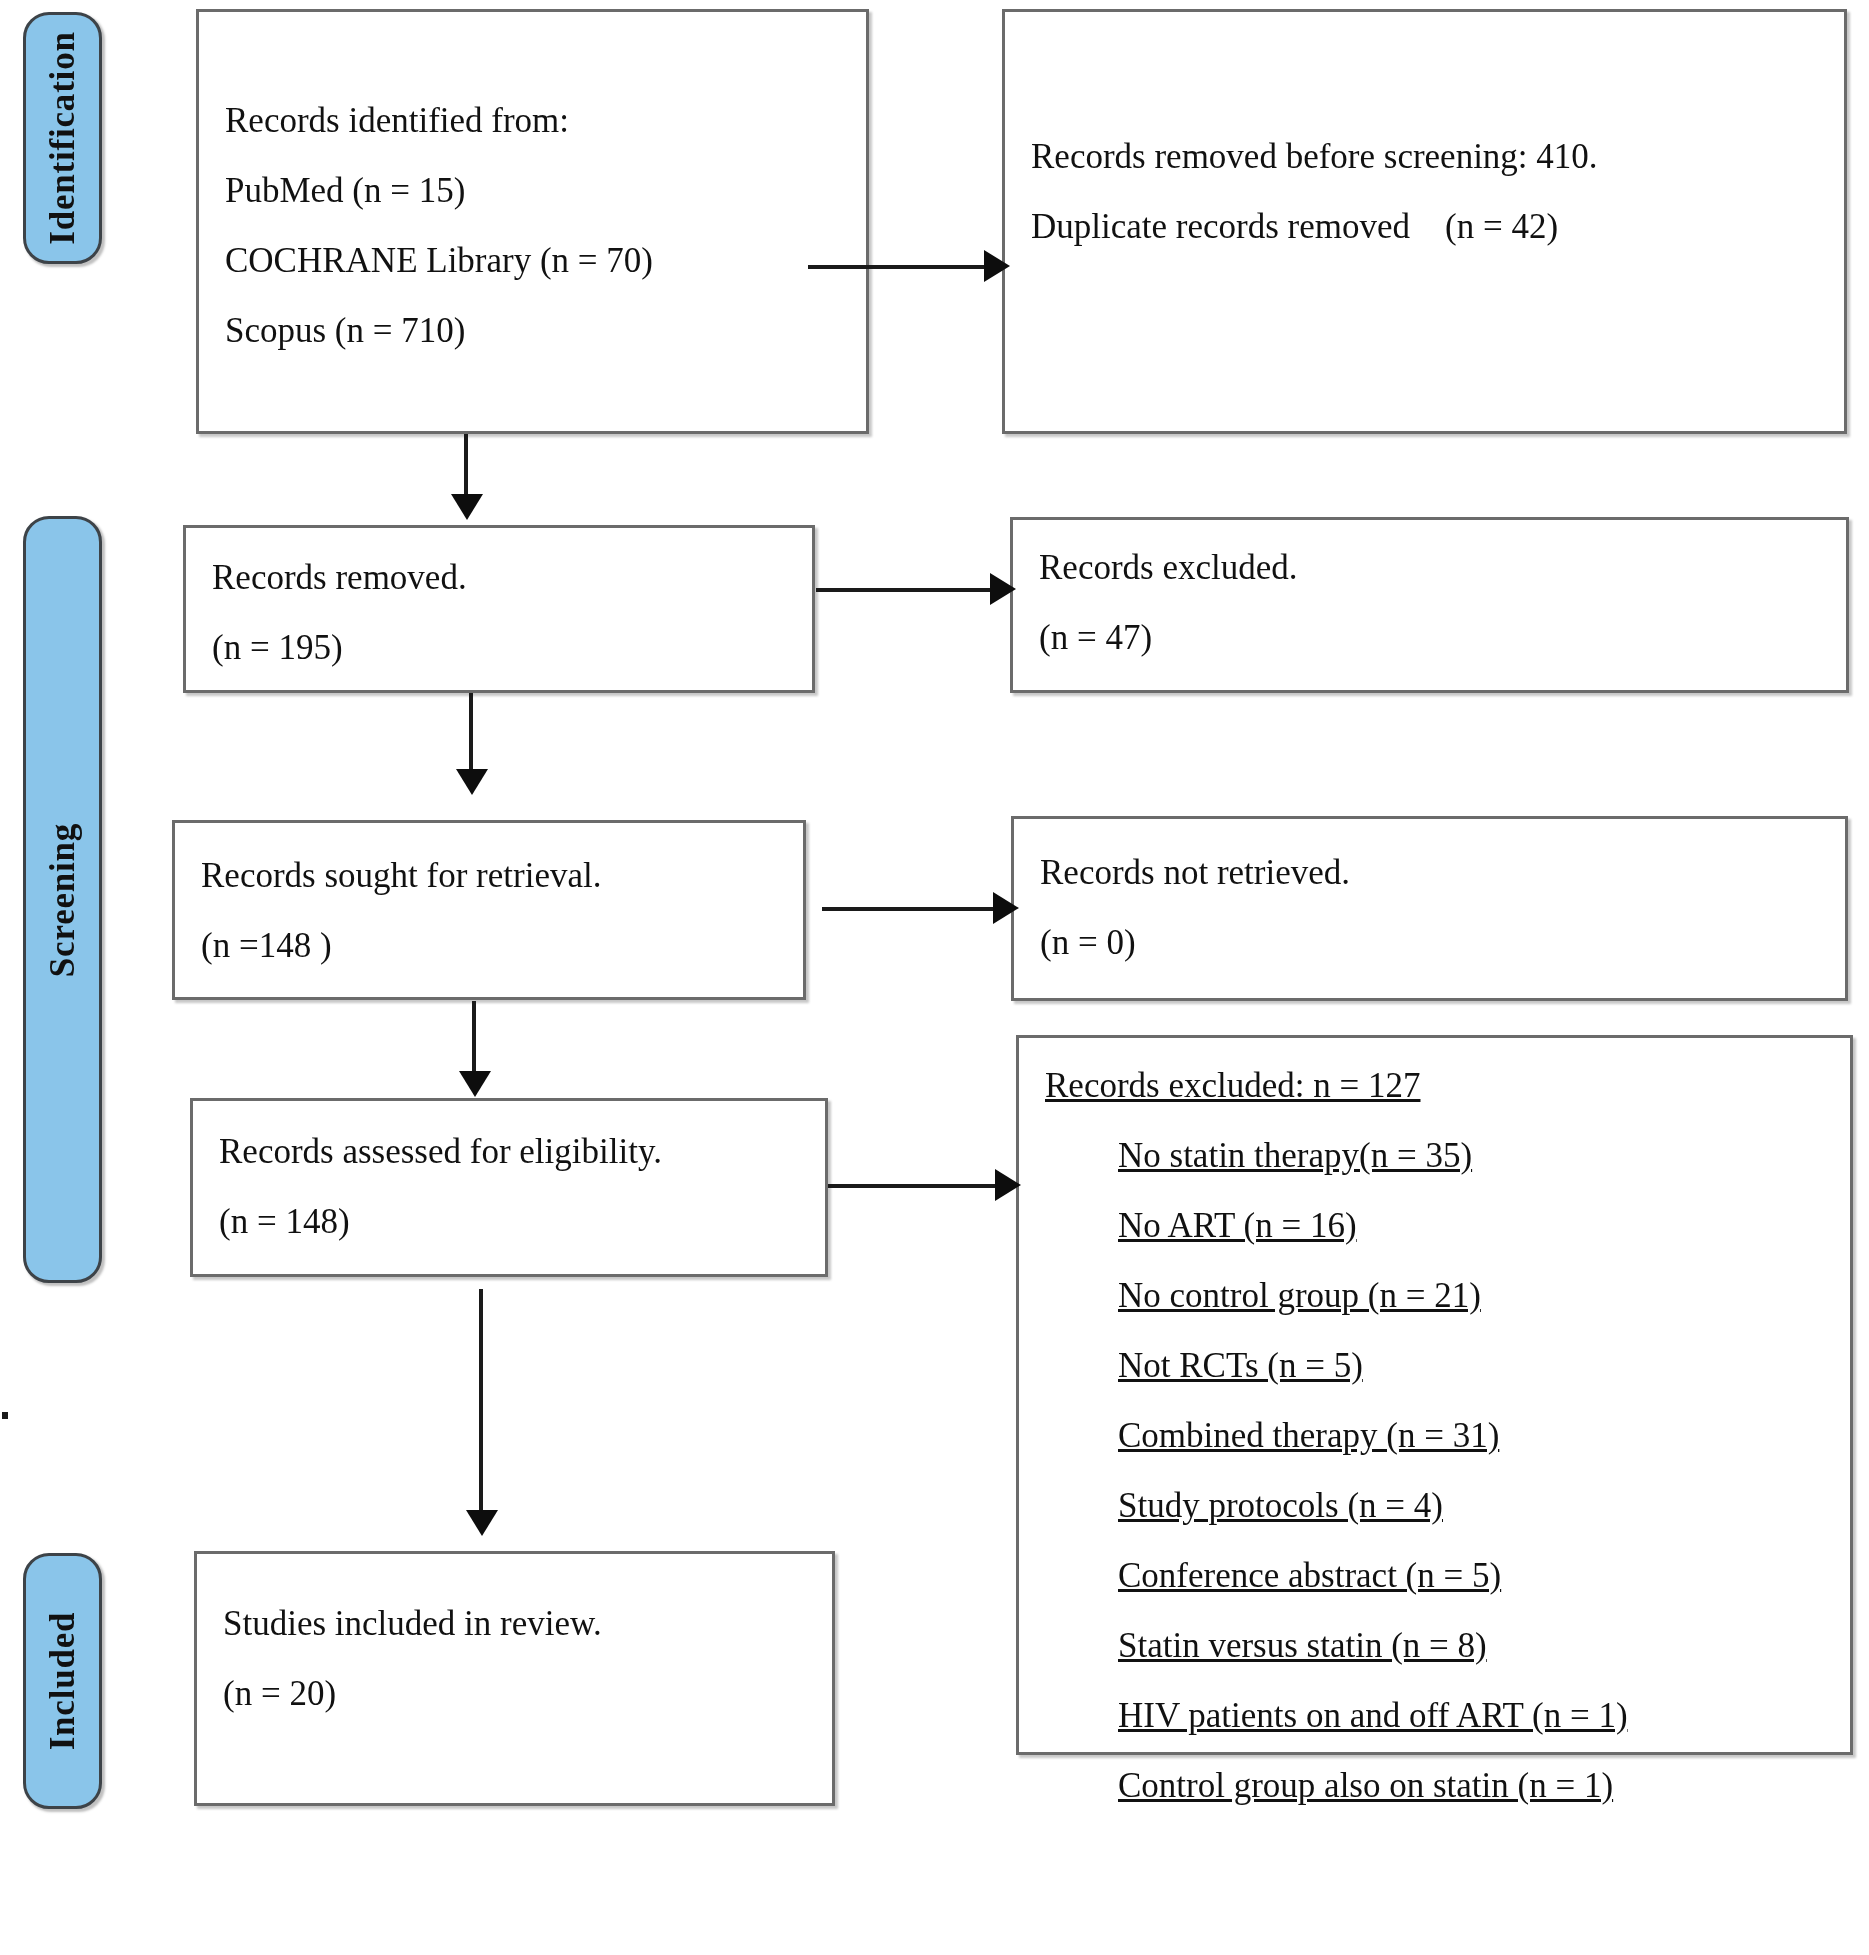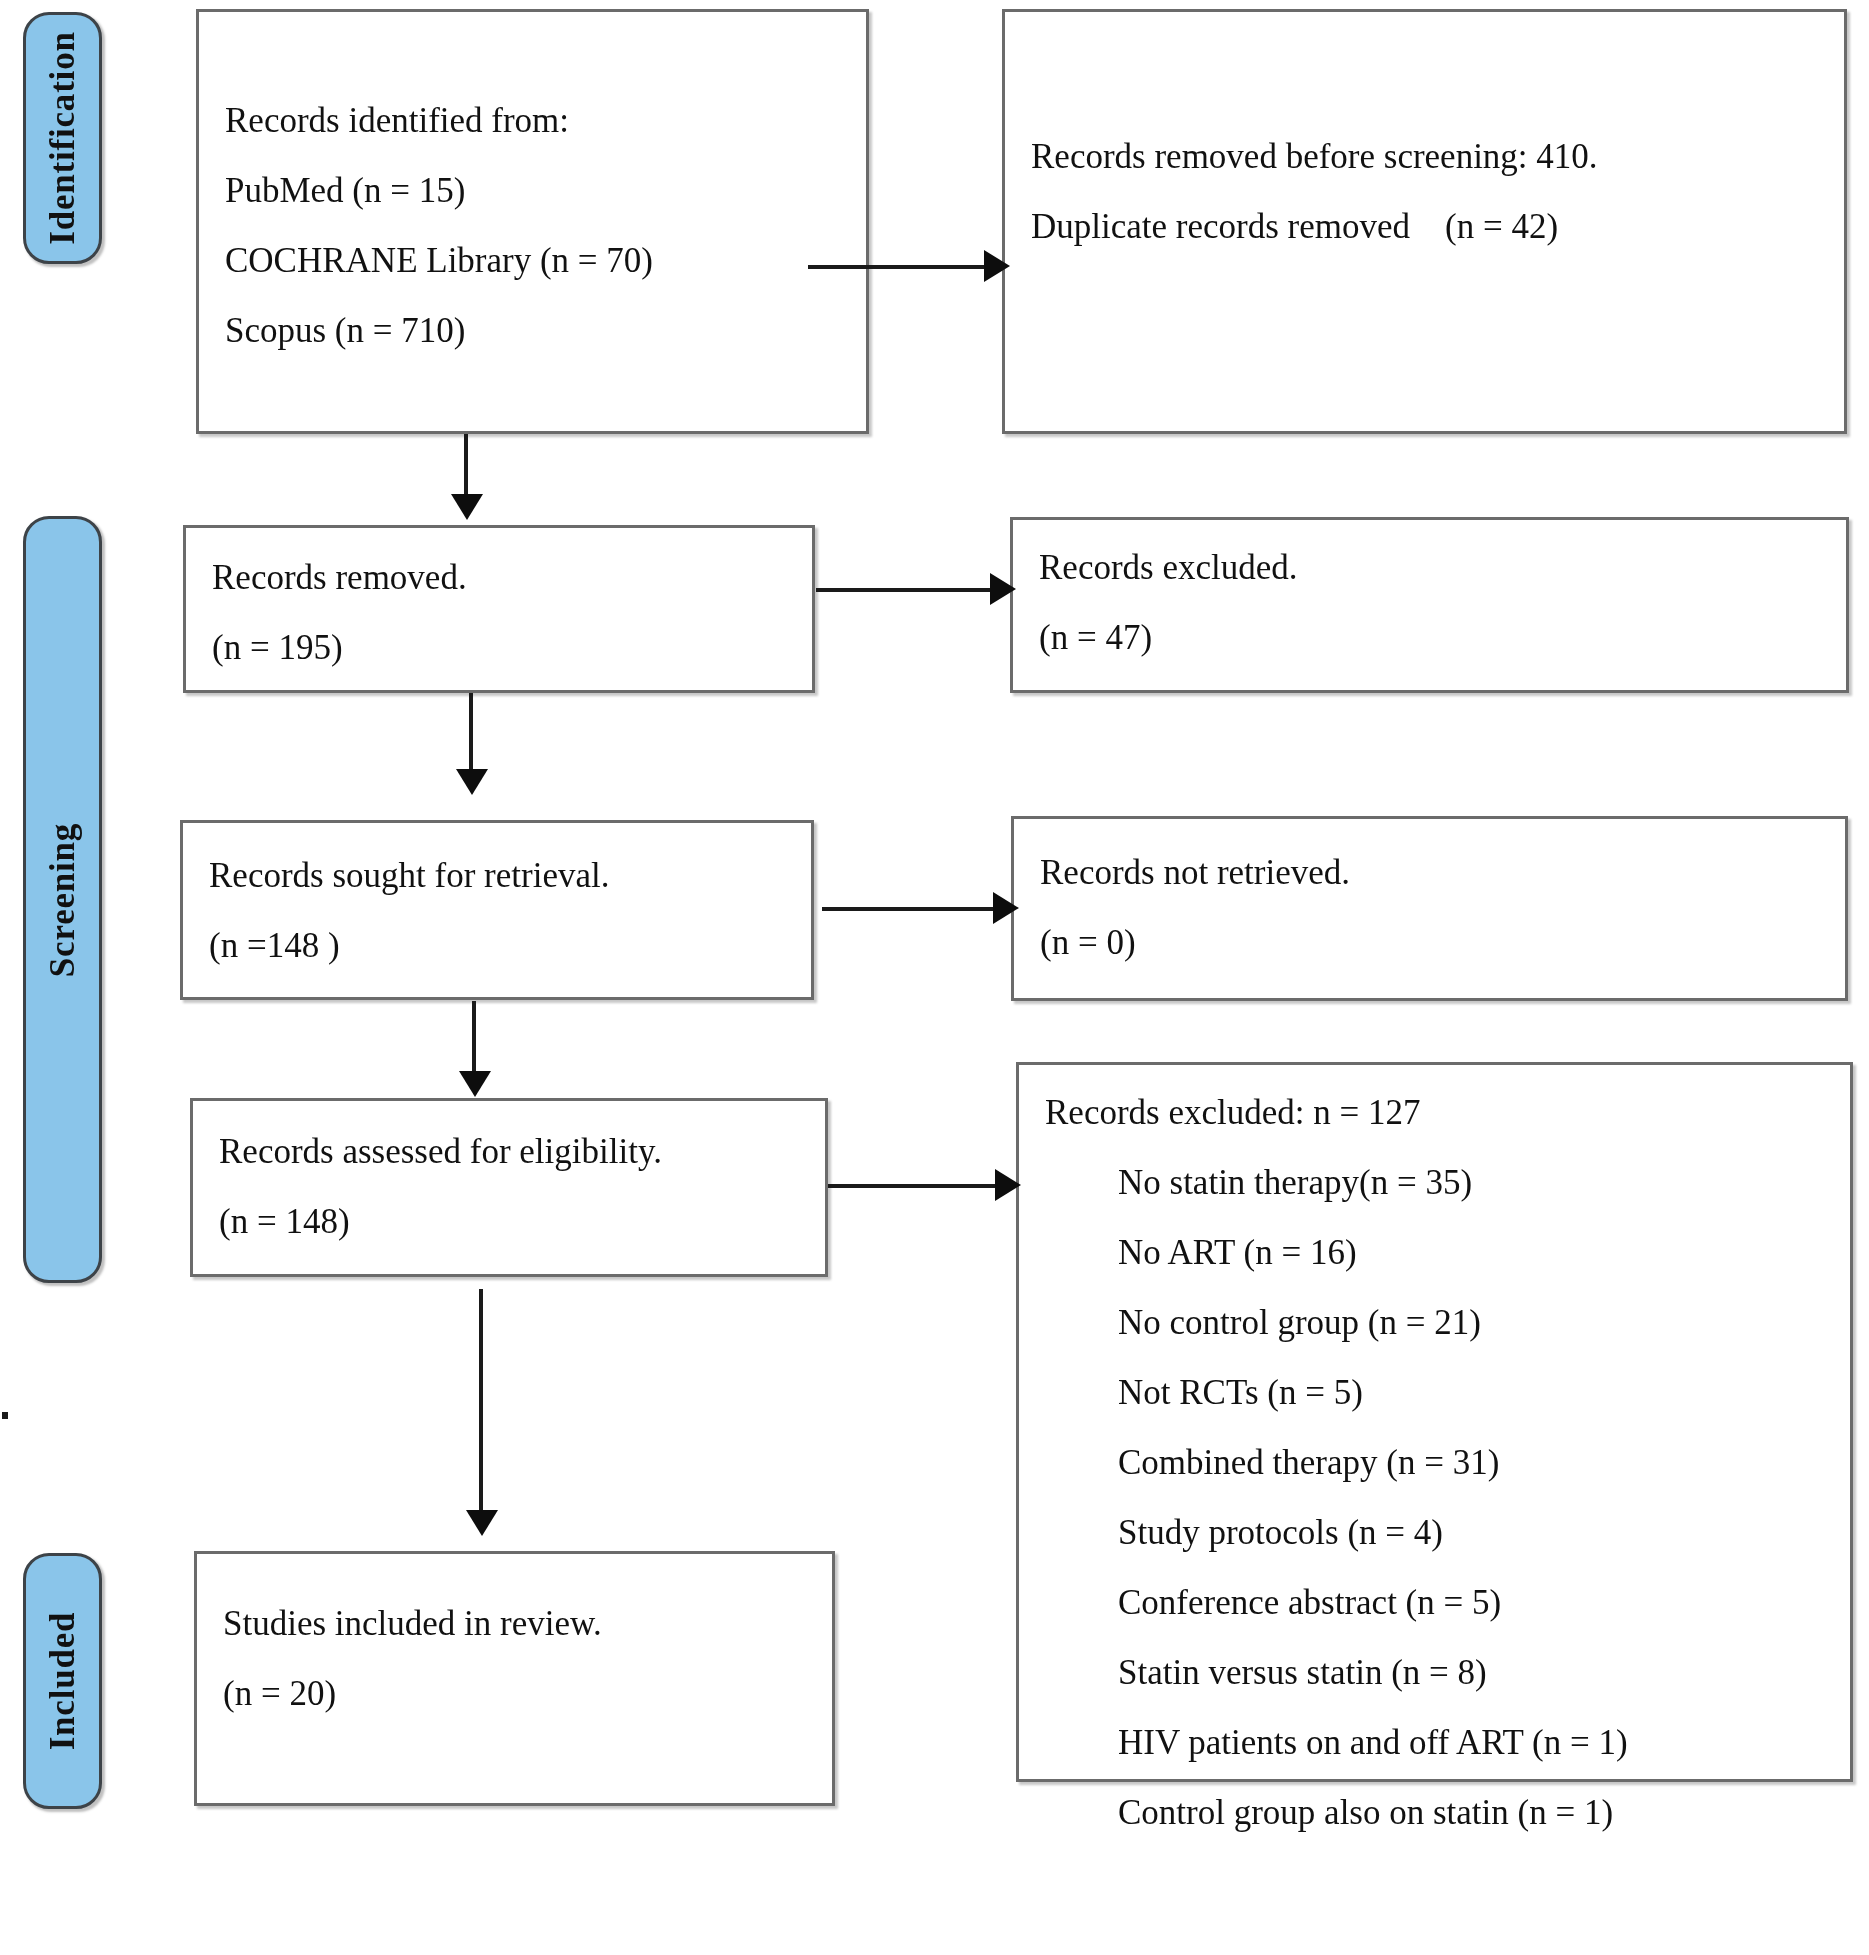--- a/index.html
+++ b/index.html
@@ -123,42 +123,42 @@
     </div>
   </div>
 
   <div class="box" style="left:1010px; top:517px; width:839px; height:176px;">
     <div class="box-inner" style="padding-top:30px;">
       <div class="line">Records excluded.</div>
       <div class="line">(n = 47)</div>
     </div>
   </div>
 
-  <div class="box" style="left:180px; top:820px; width:634px; height:180px;">
+  <div class="box" style="left:172px; top:820px; width:634px; height:180px;">
     <div class="box-inner" style="padding-top:35px;">
       <div class="line">Records sought for retrieval.</div>
       <div class="line">(n =148 )</div>
     </div>
   </div>
 
   <div class="box" style="left:1011px; top:816px; width:837px; height:185px;">
     <div class="box-inner" style="padding-top:36px;font-family:Liberation Serif, serif;">
       <div class="line">Records not retrieved.</div>
       <div class="line">(n = 0)</div>
     </div>
   </div>
 
   <div class="box" style="left:190px; top:1098px; width:638px; height:179px;">
     <div class="box-inner" style="padding-top:33px;">
       <div class="line">Records assessed for eligibility.</div>
       <div class="line">(n = 148)</div>
     </div>
   </div>
 
-  <div class="box" style="left:1016px; top:1062px; width:837px; height:720px;">
+  <div class="box" style="left:1016px; top:1035px; width:837px; height:720px;text-decoration:underline;">
     <div class="excl-inner">
       <div class="excl-head">Records excluded: n = 127</div>
       <div class="excl-item">No statin therapy(n = 35)</div>
       <div class="excl-item">No ART (n = 16)</div>
       <div class="excl-item">No control group (n = 21)</div>
       <div class="excl-item">Not RCTs (n = 5)</div>
       <div class="excl-item">Combined therapy (n = 31)</div>
       <div class="excl-item">Study protocols (n = 4)</div>
       <div class="excl-item">Conference abstract (n = 5)</div>
       <div class="excl-item">Statin versus statin (n = 8)</div>

